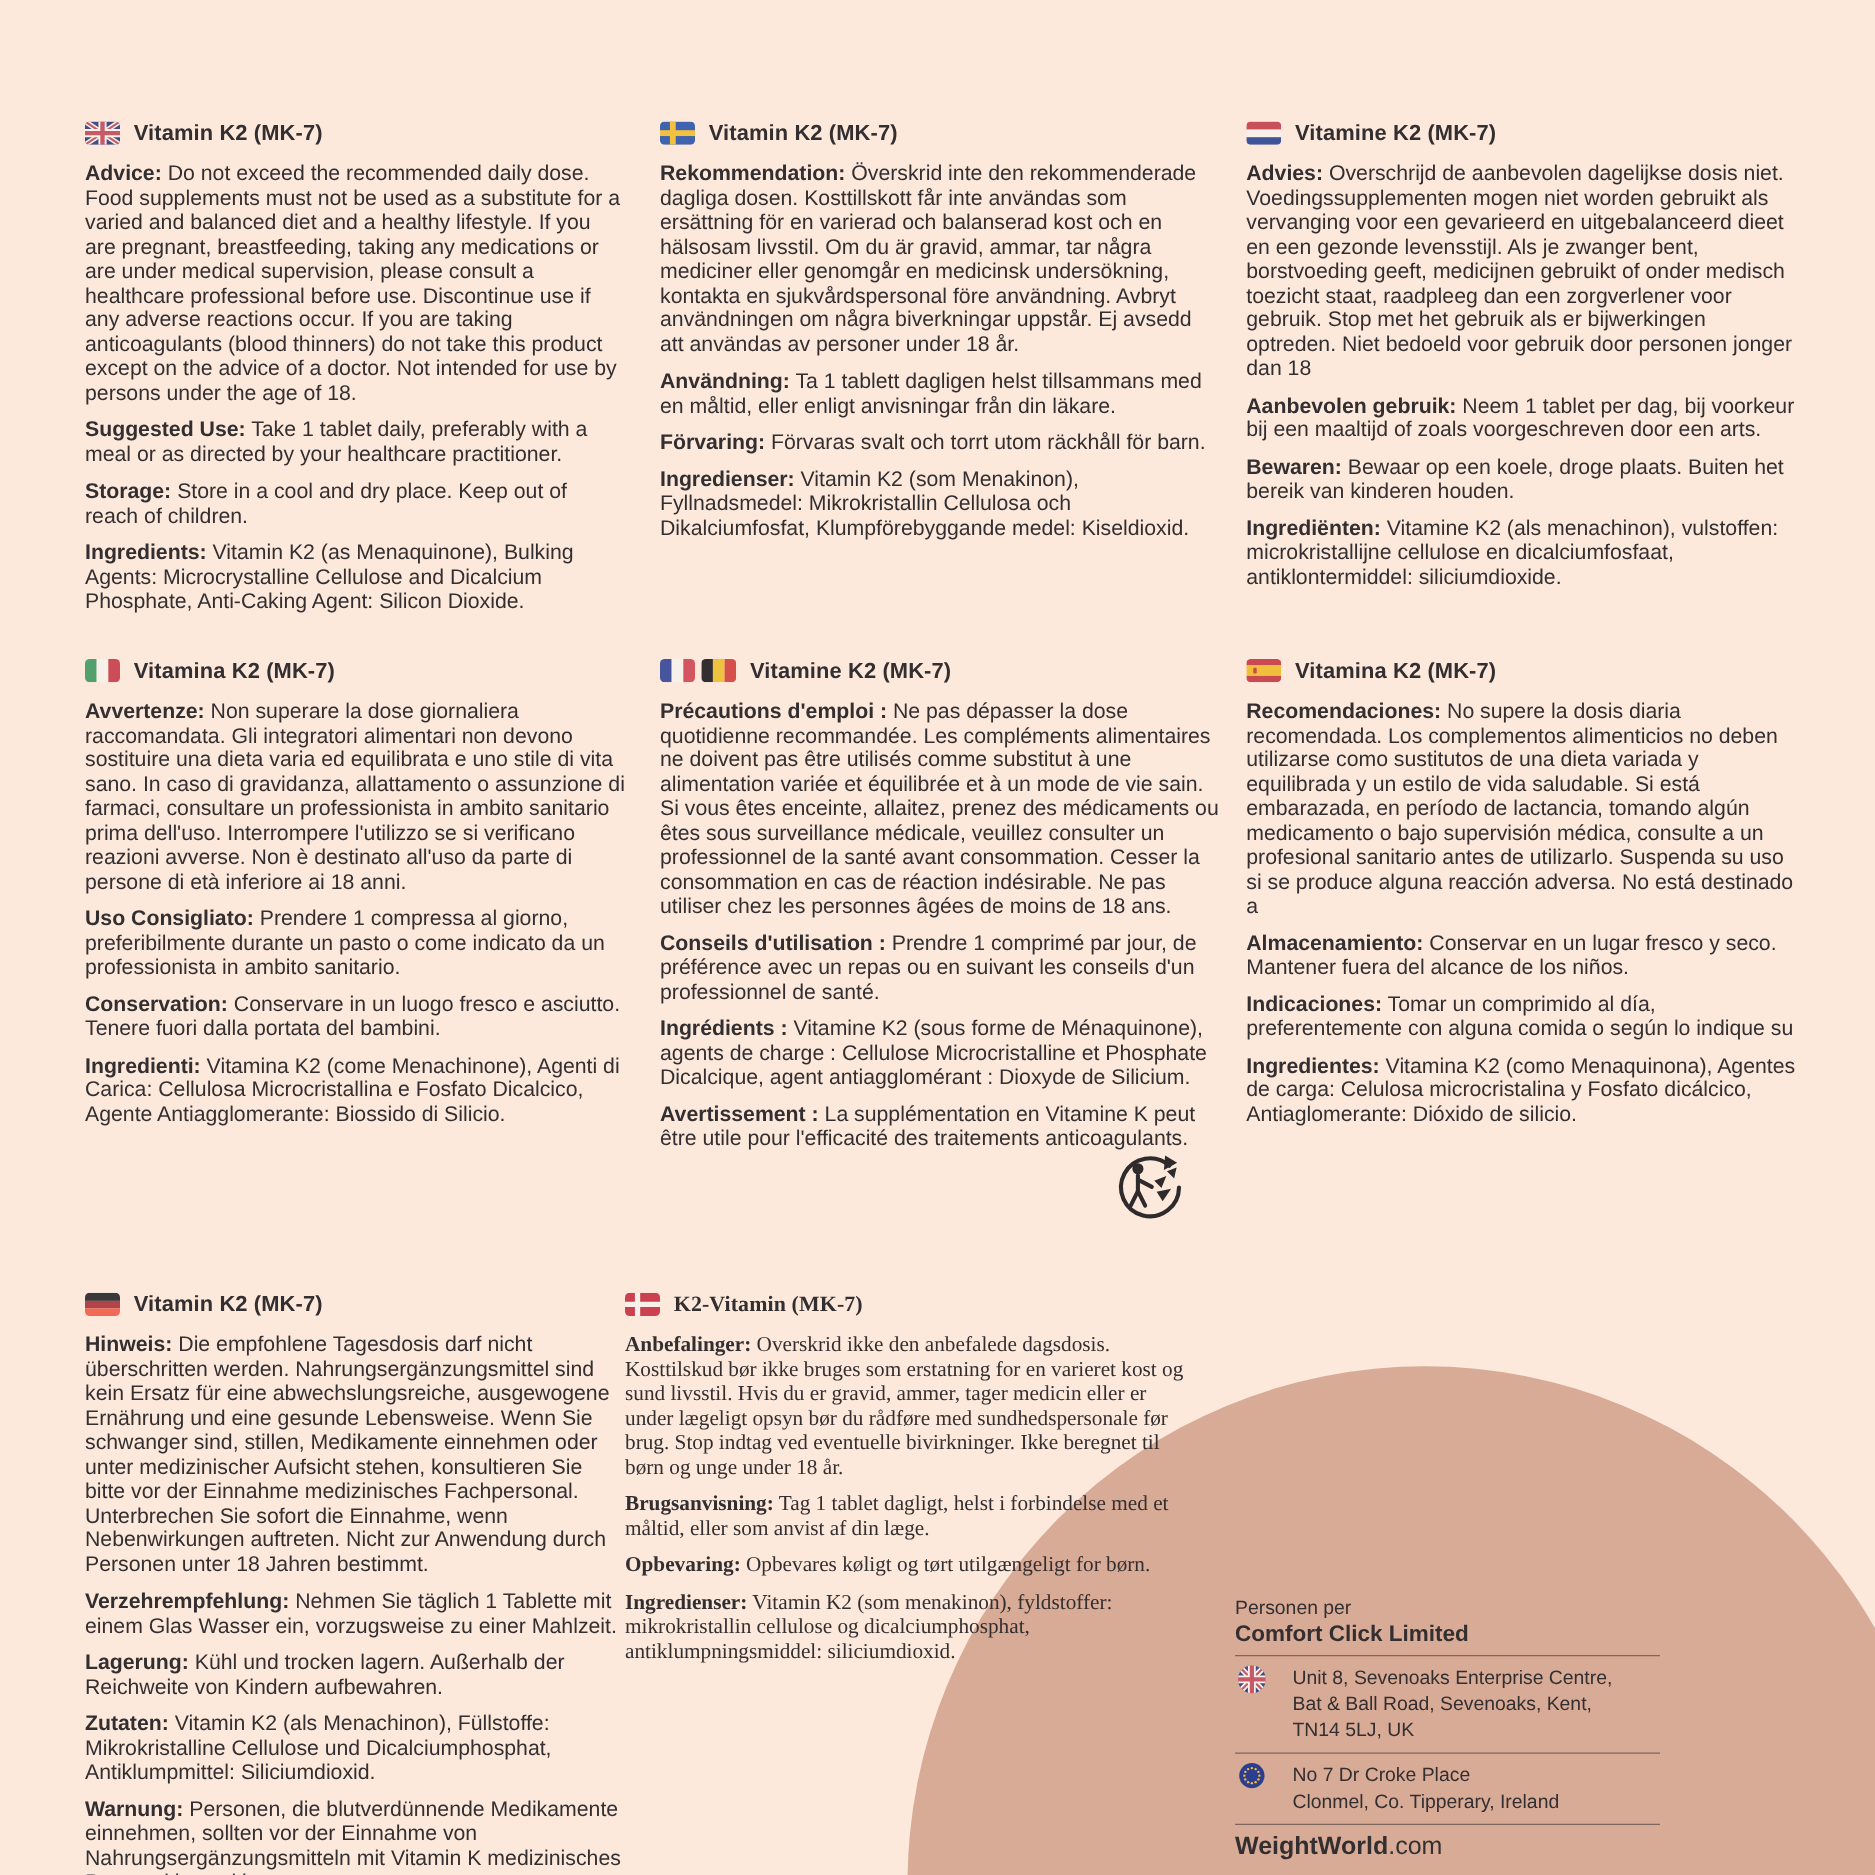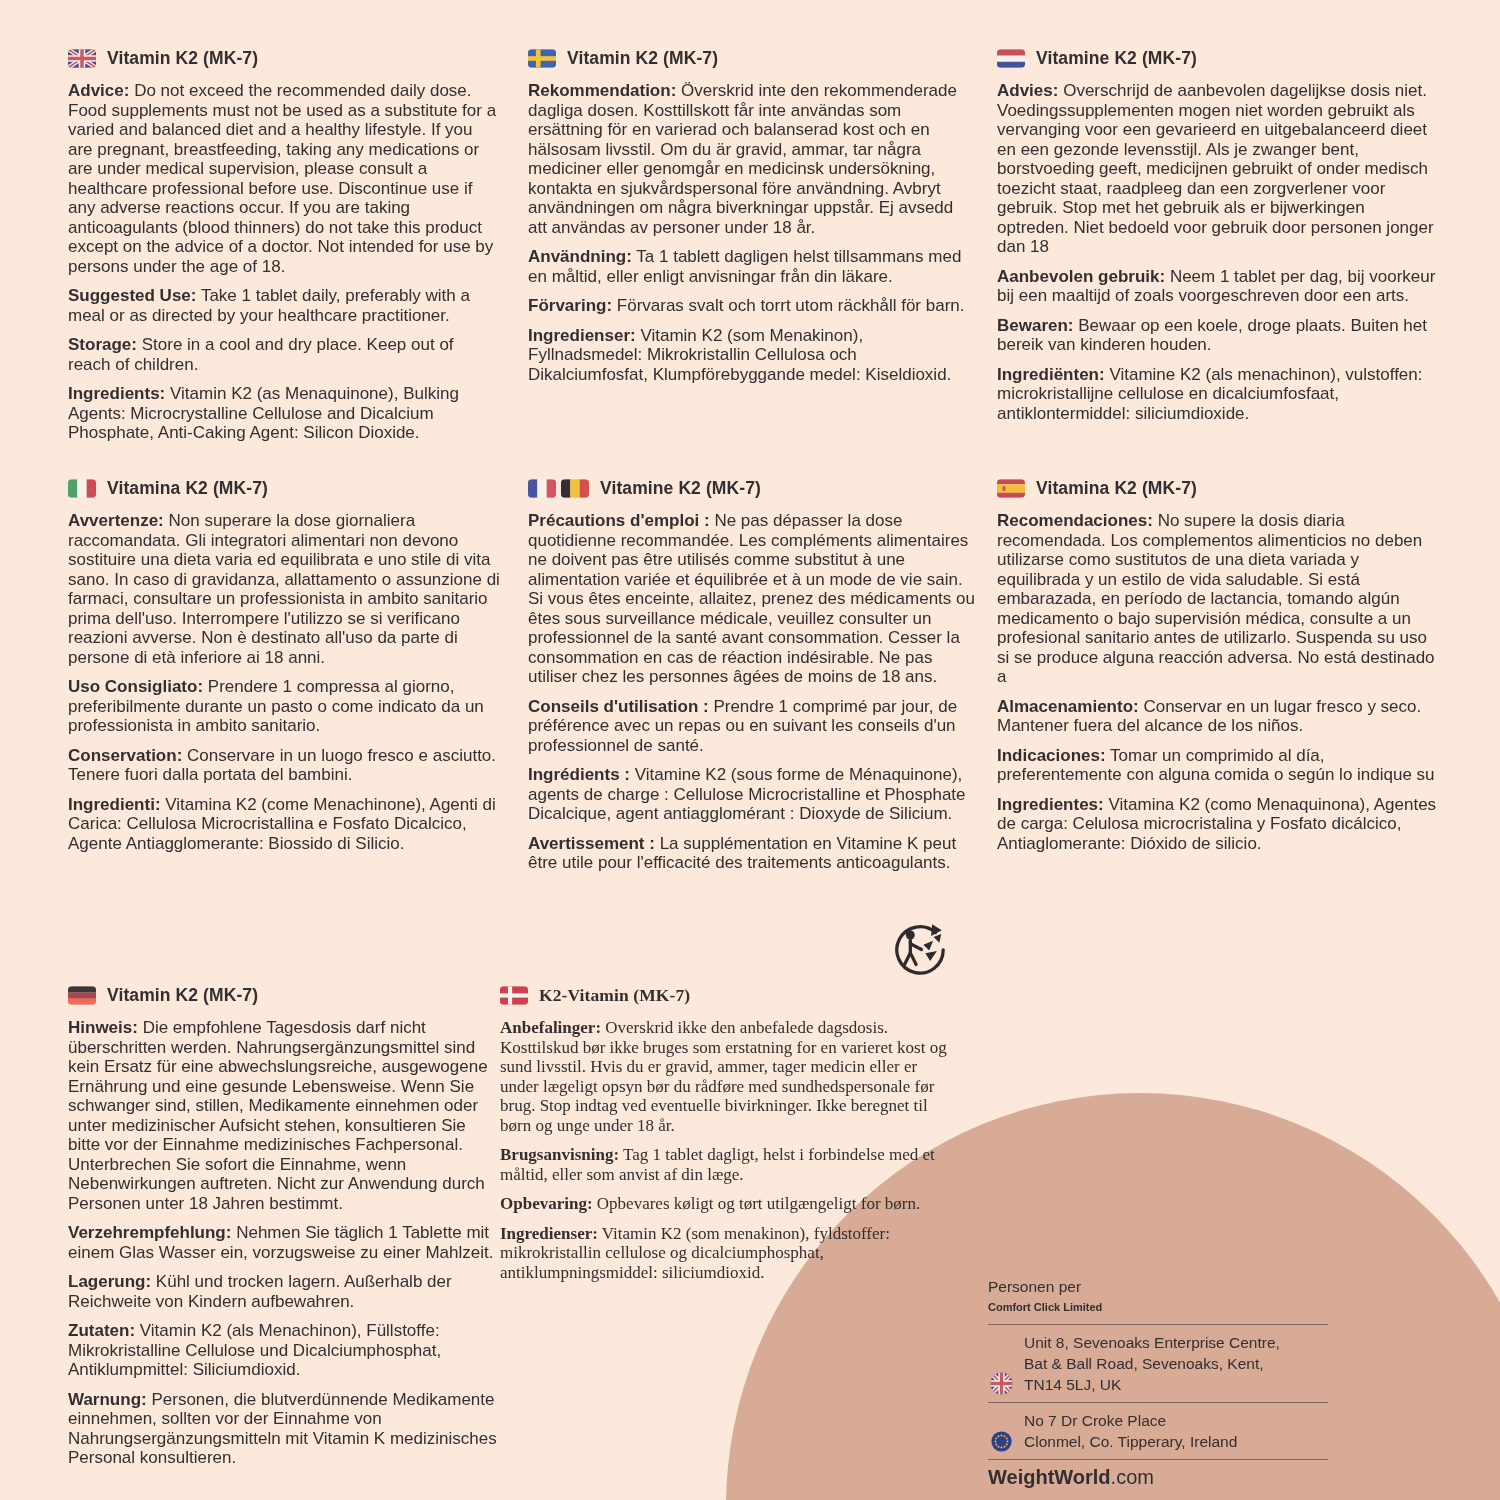--- a/index.html
+++ b/index.html
@@ -3,32 +3,32 @@
 <meta charset="utf-8">
 <style>
   html,body{margin:0;padding:0;background:#e8e0d8;}
   .canvas{
     position:relative;width:1500px;height:1500px;background:#FCE9DC;
     overflow:hidden;font-family:"Liberation Sans",sans-serif;color:#332E30;
   }
   .bg-circle{position:absolute;left:726px;top:1093px;width:828px;height:828px;
     border-radius:50%;background:#D8AB97;}
   .lang{position:absolute;}
-  .lang-head{display:flex;align-items:center;gap:11px;margin-bottom:12px;}
+  .lang-head{display:flex;align-items:center;gap:11px;margin-bottom:12px;margin-top:48px;}
   .flags{display:flex;gap:5px;align-items:center;}
   .flag{width:28px;height:19px;display:block;}
   .lang-title{font-size:17.5px;font-weight:700;margin:0;letter-spacing:.1px;}
   .para{font-size:17px;line-height:19.5px;margin:0 0 10px 0;}
   .para b{font-weight:700;}
   .triman{position:absolute;left:891px;top:920px;width:58px;height:58px;}
   .company{position:absolute;left:988px;top:1276px;width:340px;font-size:15.5px;line-height:21px;}
   .company .intro{margin:0;}
-  .company .name{margin:0 0 6px 0;font-weight:700;font-size:11px;}
+  .company .name{margin:0 0 6px 0;font-weight:700;font-size:18px;}
   .sep{border:none;border-top:1.2px solid rgba(51,46,48,.55);margin:5px 0;}
-  .addr-row{display:flex;gap:10px;align-items:flex-end;padding:2px 0;}
+  .addr-row{display:flex;gap:20px;align-items:flex-start;padding:2px 0;}
   .addr-flag{flex:0 0 26px;display:flex;justify-content:center;align-items:center;}
   .addr-lines{flex:1;}
   .website{font-size:20px;margin-top:7px;}
   .website b{font-weight:700;}
 </style>
 </head>
 <body>
 
 <div class="canvas">
 

